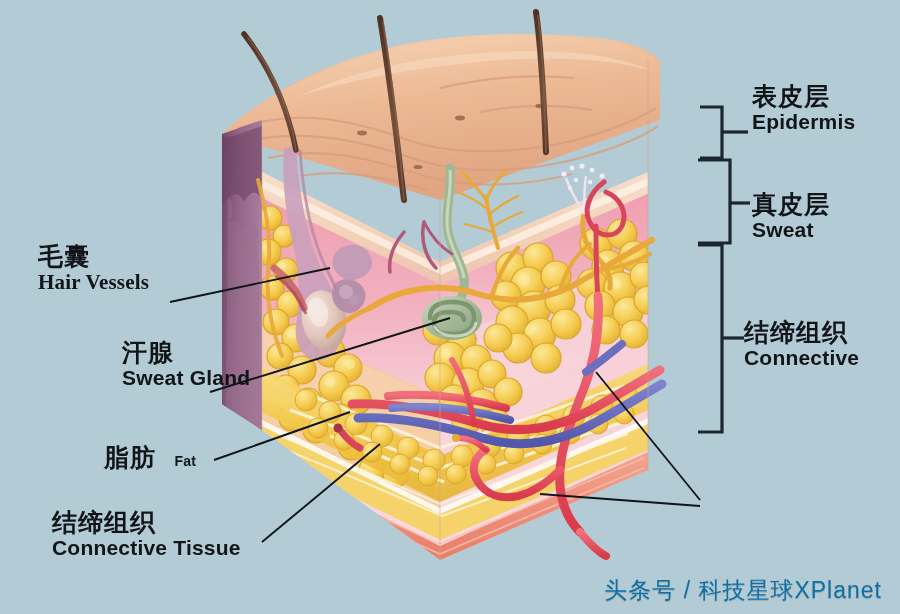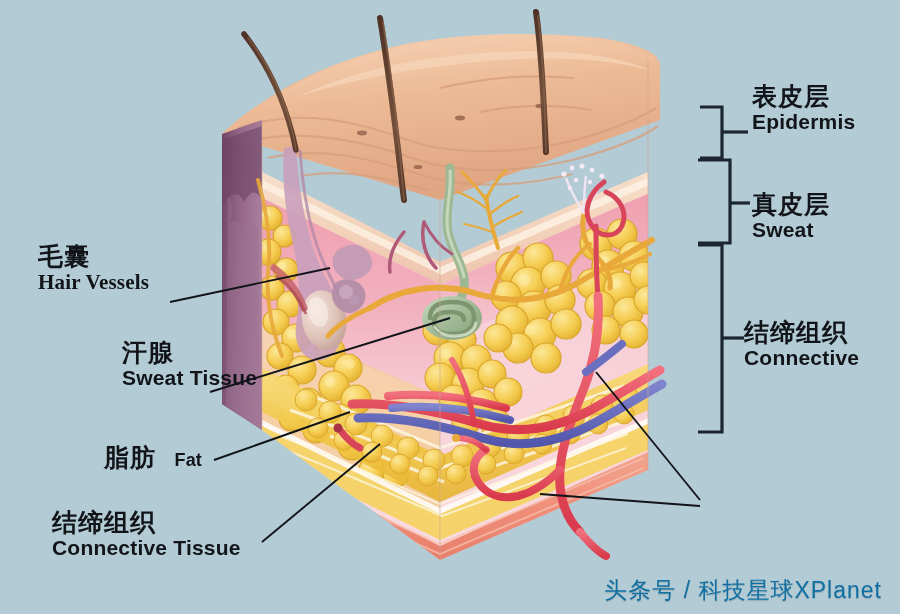--- a/index.html
+++ b/index.html
@@ -43,21 +43,21 @@
     font-size: 21px;
     font-weight: 700;
     letter-spacing: .2px;
     display: block;
   }
   .inline-row .cn,
   .inline-row .en {
     display: inline-block;
     vertical-align: baseline;
   }
-  .inline-row .en { margin-left: 14px; font-size: 18px; }
+  .inline-row .en { margin-left: 14px; font-size: 14px; }
 
   
   #lbl-hair-follicle { left: 38px;  top: 243px; font-family: Liberation Serif, serif; }
   #lbl-sweat-gland   { left: 76px;  top: 338px; margin-left: 46px; }
   #lbl-fat           { left: 104px; top: 443px; }
   #lbl-connective    { left: 52px;  top: 508px; }
 
   #lbl-epidermis     { left: 752px; top: 82px; }
   #lbl-dermis        { left: 752px; top: 158px; margin-top: 32px; }
   #lbl-hypodermis    { left: 744px; top: 318px; }
@@ -551,21 +551,21 @@
     </g>
   </svg>
 
   <div class="label" id="lbl-hair-follicle">
     <span class="cn">毛囊</span>
     <span class="en">Hair Vessels</span>
   </div>
 
   <div class="label" id="lbl-sweat-gland">
     <span class="cn">汗腺</span>
-    <span class="en">Sweat Tissue</span>
+    <span class="en">Sweat Gland</span>
   </div>
 
   <div class="label inline-row" id="lbl-fat">
     <span class="cn">脂肪</span>
     <span class="en">Fat</span>
   </div>
 
   <div class="label" id="lbl-connective">
     <span class="cn">结缔组织</span>
     <span class="en">Connective Tissue</span>

